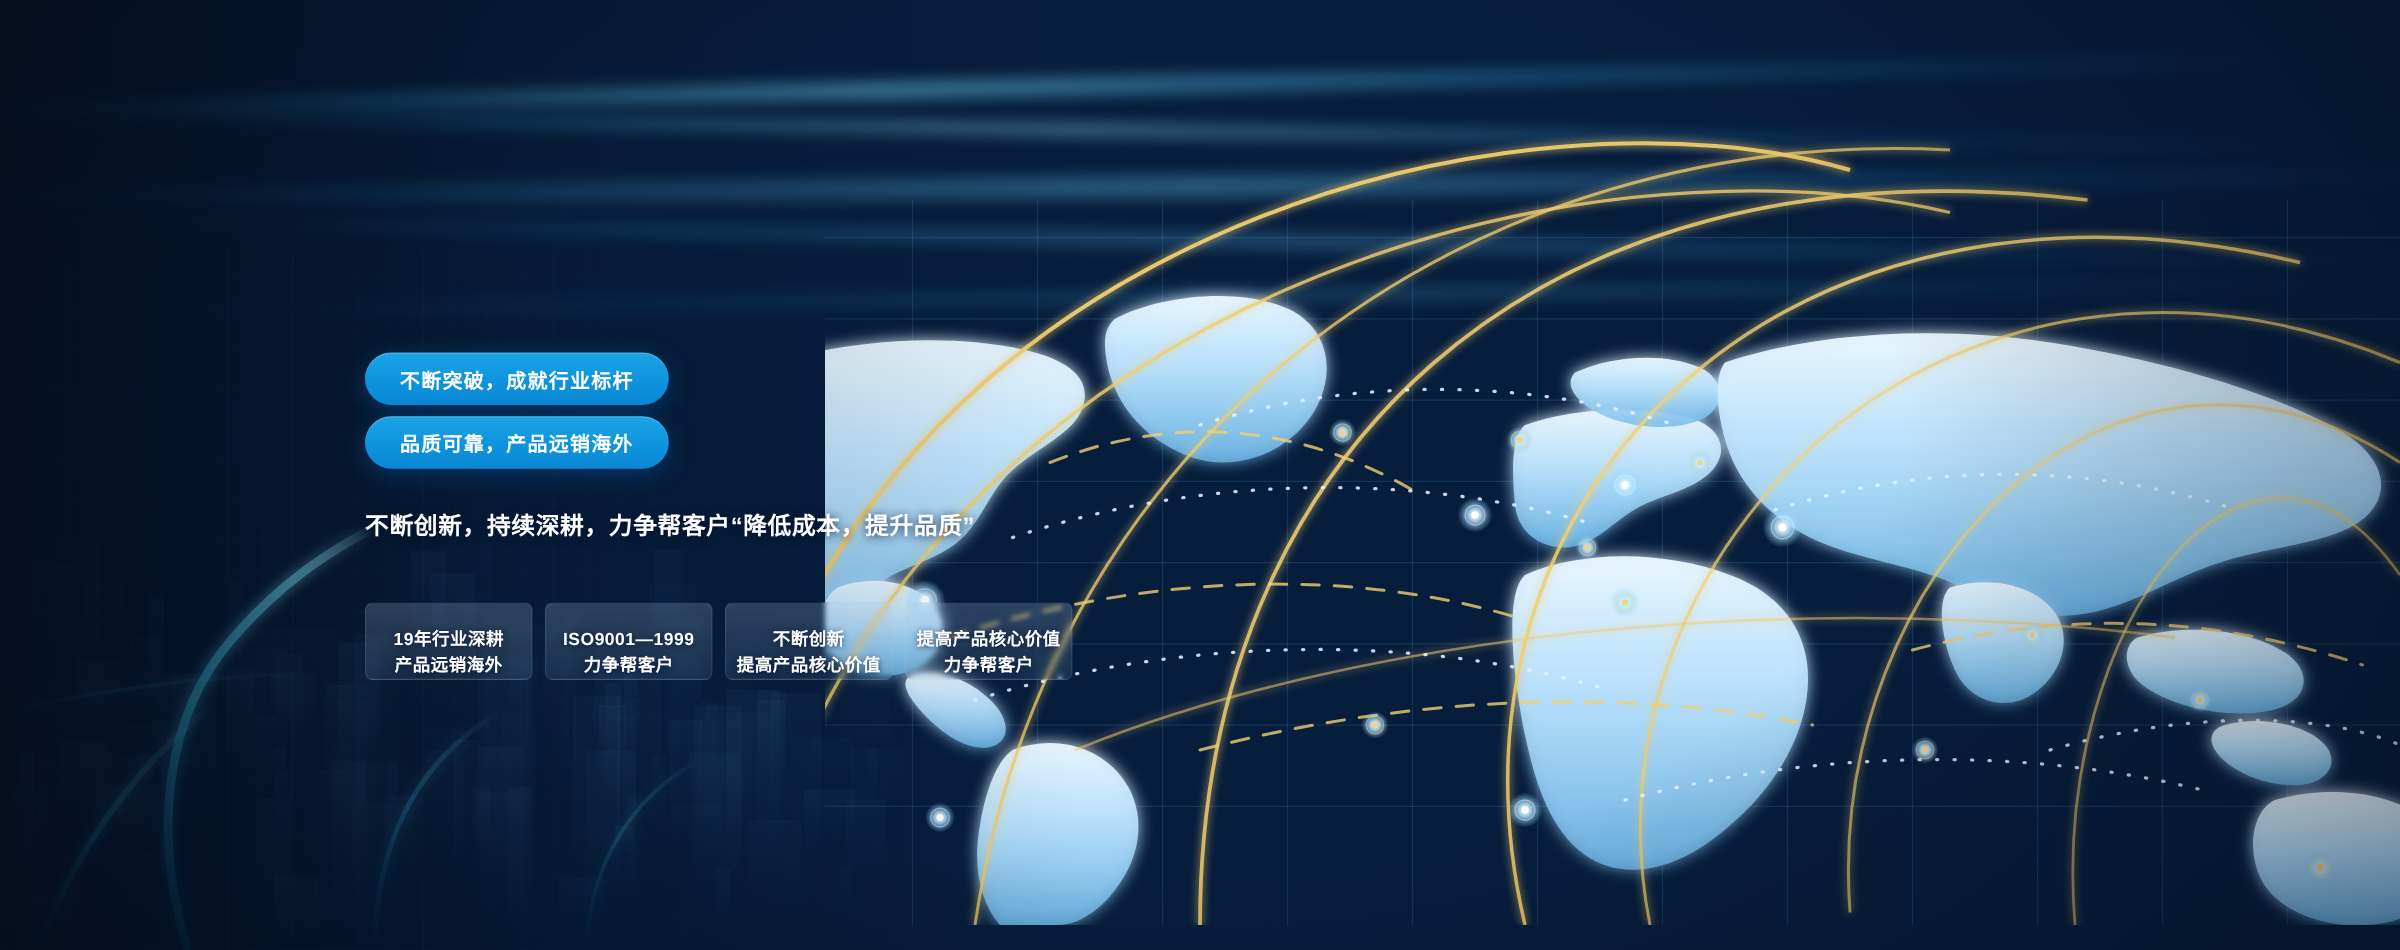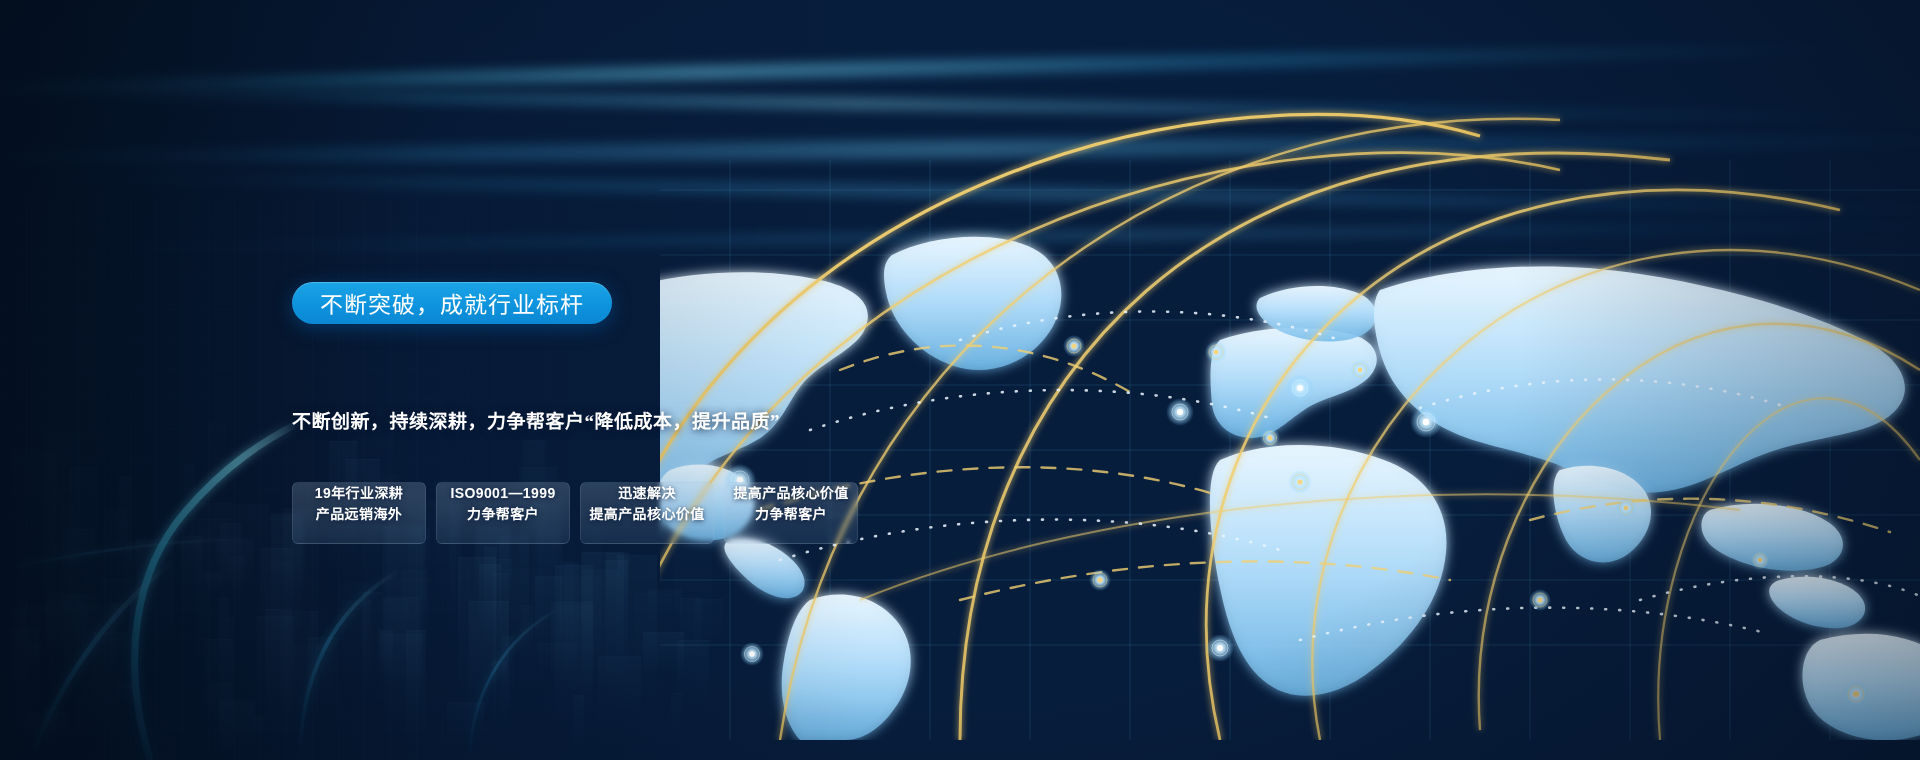--- a/index.html
+++ b/index.html
@@ -73,43 +73,43 @@
     white-space:nowrap;
   }
   .headline .l2{display:block;}
 
   .pill{
     position:absolute;left:2px;
     display:inline-flex;align-items:center;justify-content:center;
     height:42px;padding:0 28px;
     border-radius:21px;
     background:linear-gradient(180deg,#1ba4e6 0%,#0e93dd 55%,#0b87d4 100%);
-    color:#fff;font-size:23px;font-weight:400;letter-spacing:1px;
+    color:#fff;font-size:16px;font-weight:700;letter-spacing:1px;
     box-shadow:0 4px 18px rgba(6,80,150,.55), inset 0 1px 0 rgba(255,255,255,.22);
     white-space:nowrap;
   }
   #pill-0{top:282px;}
   #pill-1{top:333px;}
 
   .desc{
     position:absolute;left:2px;top:407px;width:720px;
     color:#ffffff;font-size:19px;font-weight:700;line-height:1.55;
     letter-spacing:.5px;
     text-shadow:0 1px 8px rgba(0,20,50,.85);
     white-space:nowrap;
   }
-  .desc span{display:block;font-family:Liberation Serif, serif;}
+  .desc span{display:block;}
 
   .features{
     position:absolute;left:2px;top:482px;
     display:flex;gap:10px;
   }
   .feature{
     width:132px;height:60px;
-    display:flex;flex-direction:column;align-items:center;justify-content:flex-start;
+    display:flex;flex-direction:column;align-items:center;justify-content:flex-end;
     border-radius:6px;
     background:linear-gradient(180deg,rgba(180,205,230,.22) 0%,rgba(120,160,200,.14) 100%);
     border:1px solid rgba(190,215,240,.12);
     color:#fff;font-size:14px;font-weight:700;line-height:1.5;
     letter-spacing:.4px;
     text-shadow:0 1px 5px rgba(0,20,50,.75);
     white-space:nowrap;
     backdrop-filter:blur(2px);
   }
   .feature b{font-weight:700;display:block;}
@@ -490,36 +490,37 @@
         </g>
     </g>
   </svg>
 
   <div class="bg-vignette"></div>
 
   <div class="content">
 
 
     <div class="pill" id="pill-0">不断突破，成就行业标杆</div>
+    <div class="pill" id="pill-1">品质可靠，产品远销海外</div>
 
     <div class="desc">
       <span>不断创新，持续深耕，力争帮客户“降低成本，提升品质”</span>
     </div>
 
     <div class="features">
       <div class="feature">
         <b>19年行业深耕</b>
         <b>产品远销海外</b>
       </div>
       <div class="feature">
         <b>ISO9001—1999</b>
         <b>力争帮客户</b>
       </div>
       <div class="feature">
-        <b>迅速解决</b>
+        <b>不断创新</b>
         <b>提高产品核心价值</b>
       </div>
       <div class="feature">
         <b>提高产品核心价值</b>
         <b>力争帮客户</b>
       </div>
     </div>
 
   </div>
 </div>

